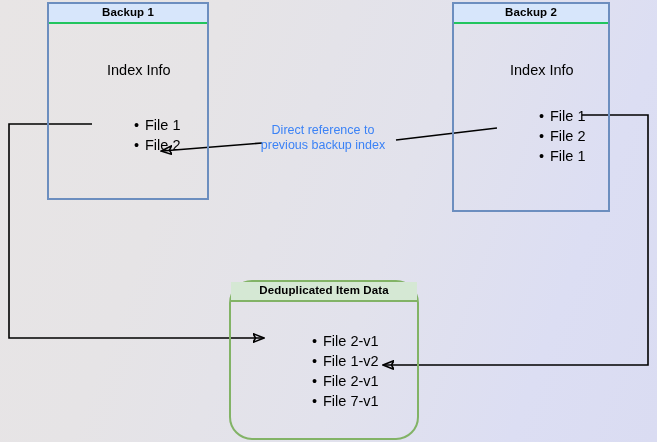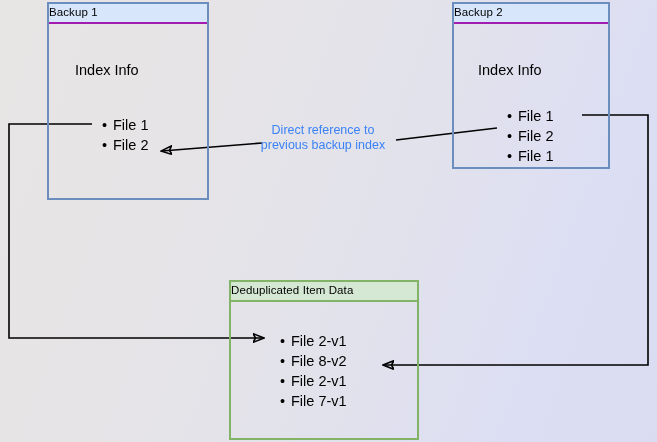--- a/index.html
+++ b/index.html
@@ -23,34 +23,37 @@
   .node {
     position: absolute;
     box-sizing: border-box;
     border: 2px solid #6c8ebf;
     background: transparent;
   }
   .node .node-head {
     box-sizing: border-box;
     height: 20px;
     line-height: 17px;
-    border-bottom: 2px solid #a21caf;
+    border-bottom: 2px solid #22c55e;
     background: #d7e6fb;
+    text-align: center;
     font-size: 11.5px;
-    font-weight: normal;
+    font-weight: bold;
     color: #000;
     letter-spacing: 0.1px;
   }
   .node .node-body {
     position: relative;
     height: calc(100% - 20px);
+    margin-left: 32px;
   }
 
   .node.green {
     border-color: #82b366;
+    border-radius: 23px;
   }
   .node.green .node-head {
     border-bottom-color: #82b366;
     background: #d5e8d4;
   }
 
   
   .index-label {
     position: absolute;
     font-size: 14.5px;
@@ -133,21 +136,21 @@
           <span>File 1</span>
         </li>
         <li>
           <span class="bullet">•</span>
           <span>File 2</span>
         </li>
       </ul>
     </div>
   </div>
 
-  <div class="node" style="left:452px; top:2px; width:158px; height:167px;">
+  <div class="node" style="left:452px; top:2px; width:158px; height:210px;">
     <div class="node-head">Backup 2</div>
     <div class="node-body">
       <div class="index-label" style="left:24px; top:38px;">Index Info</div>
       <ul class="file-list" style="left:50px; top:82px;">
         <li>
           <span class="bullet">•</span>
           <span>File 1</span>
         </li>
         <li>
           <span class="bullet">•</span>
@@ -164,21 +167,21 @@
   <div class="node green" style="left:229px; top:280px; width:190px; height:160px;">
     <div class="node-head">Deduplicated Item Data</div>
     <div class="node-body">
       <ul class="file-list" style="left:46px; top:29px;">
         <li>
           <span class="bullet">•</span>
           <span>File 2-v1</span>
         </li>
         <li>
           <span class="bullet">•</span>
-          <span>File 8-v2</span>
+          <span>File 1-v2</span>
         </li>
         <li>
           <span class="bullet">•</span>
           <span>File 2-v1</span>
         </li>
         <li>
           <span class="bullet">•</span>
           <span>File 7-v1</span>
         </li>
       </ul>

